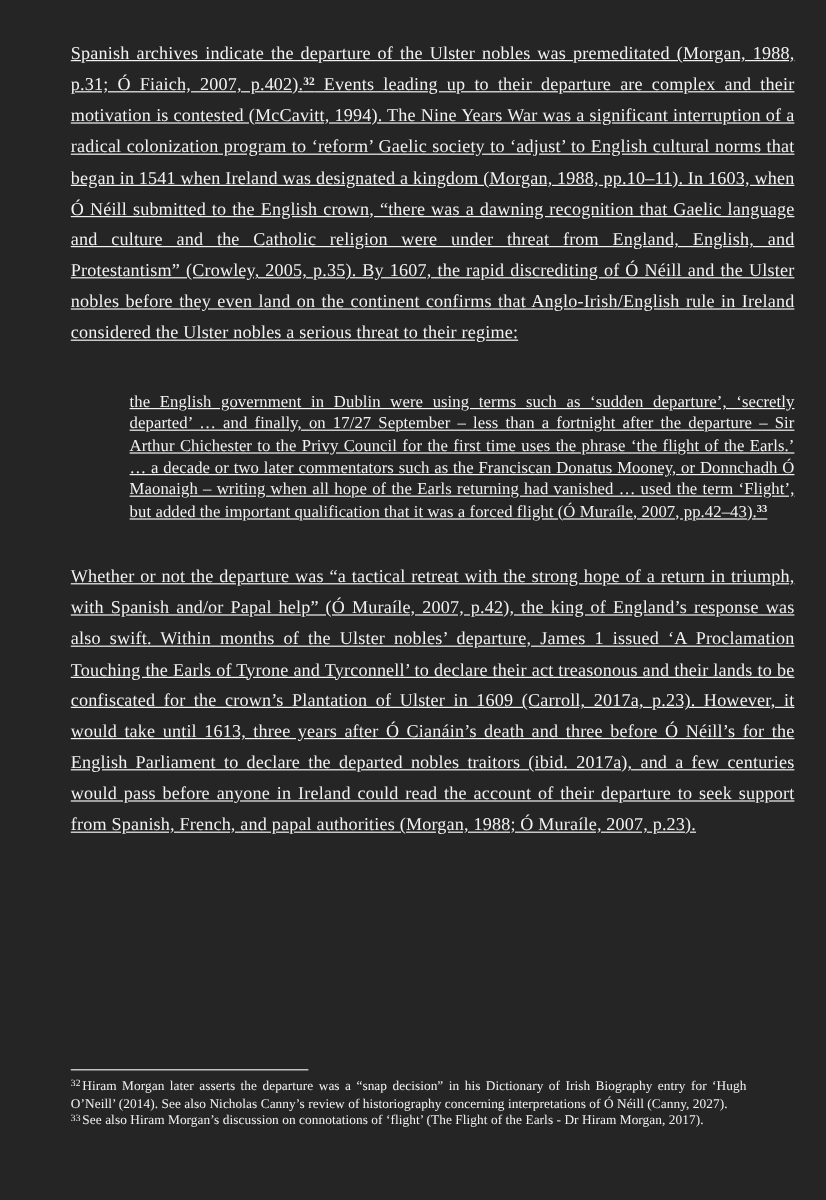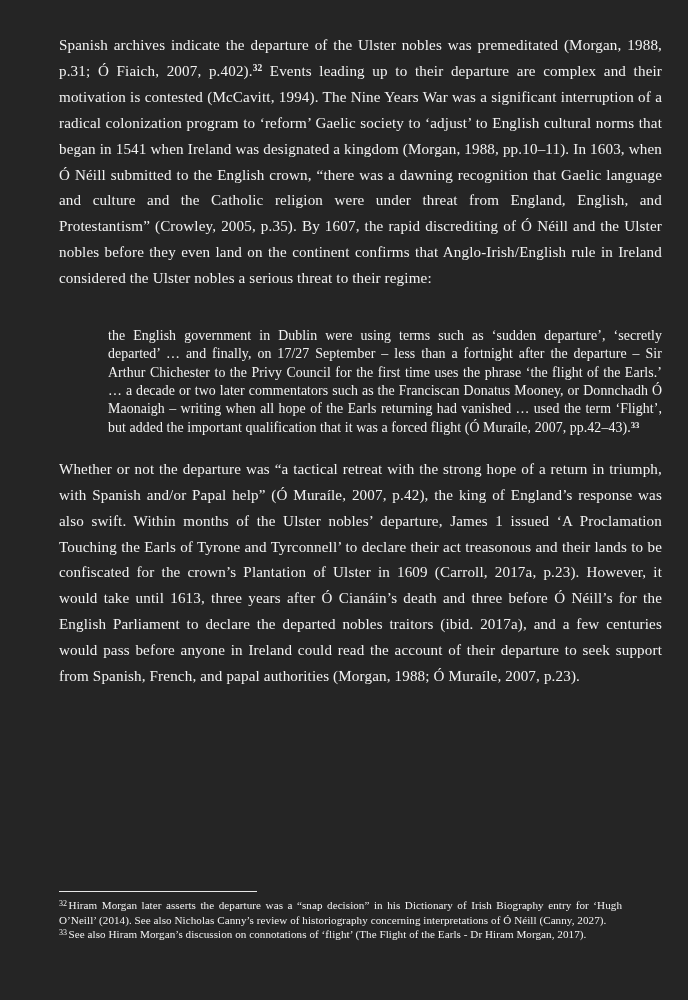--- a/index.html
+++ b/index.html
@@ -17,20 +17,21 @@
     position: relative;
   }
   .page {
     position: absolute;
     left: 0;
     top: 0;
     width: 688px;
     height: 1000px;
     box-sizing: border-box;
     padding: 33px 26px 0 59px;
+    text-decoration: underline;
   }
   .body-text {
     font-size: 15.1px;
     line-height: 25.9px;
     text-align: justify;
     text-justify: inter-word;
     margin: 0;
     letter-spacing: 0.01em;
     -webkit-font-smoothing: antialiased;
   }
@@ -40,21 +41,21 @@
   .blockquote {
     margin: 35px 0 0 49px;
     padding: 0;
     font-size: 13.9px;
     line-height: 18.3px;
     text-align: justify;
     text-justify: inter-word;
     letter-spacing: 0.005em;
   }
   .para-gap {
-    margin-top: 20px;
+    margin-top: 32px;
   }
   sup.fn {
     font-size: 0.63em;
     vertical-align: 0.48em;
     line-height: 0;
     font-weight: bold;
     letter-spacing: 0;
   }
   .footnote-area {
     position: absolute;

